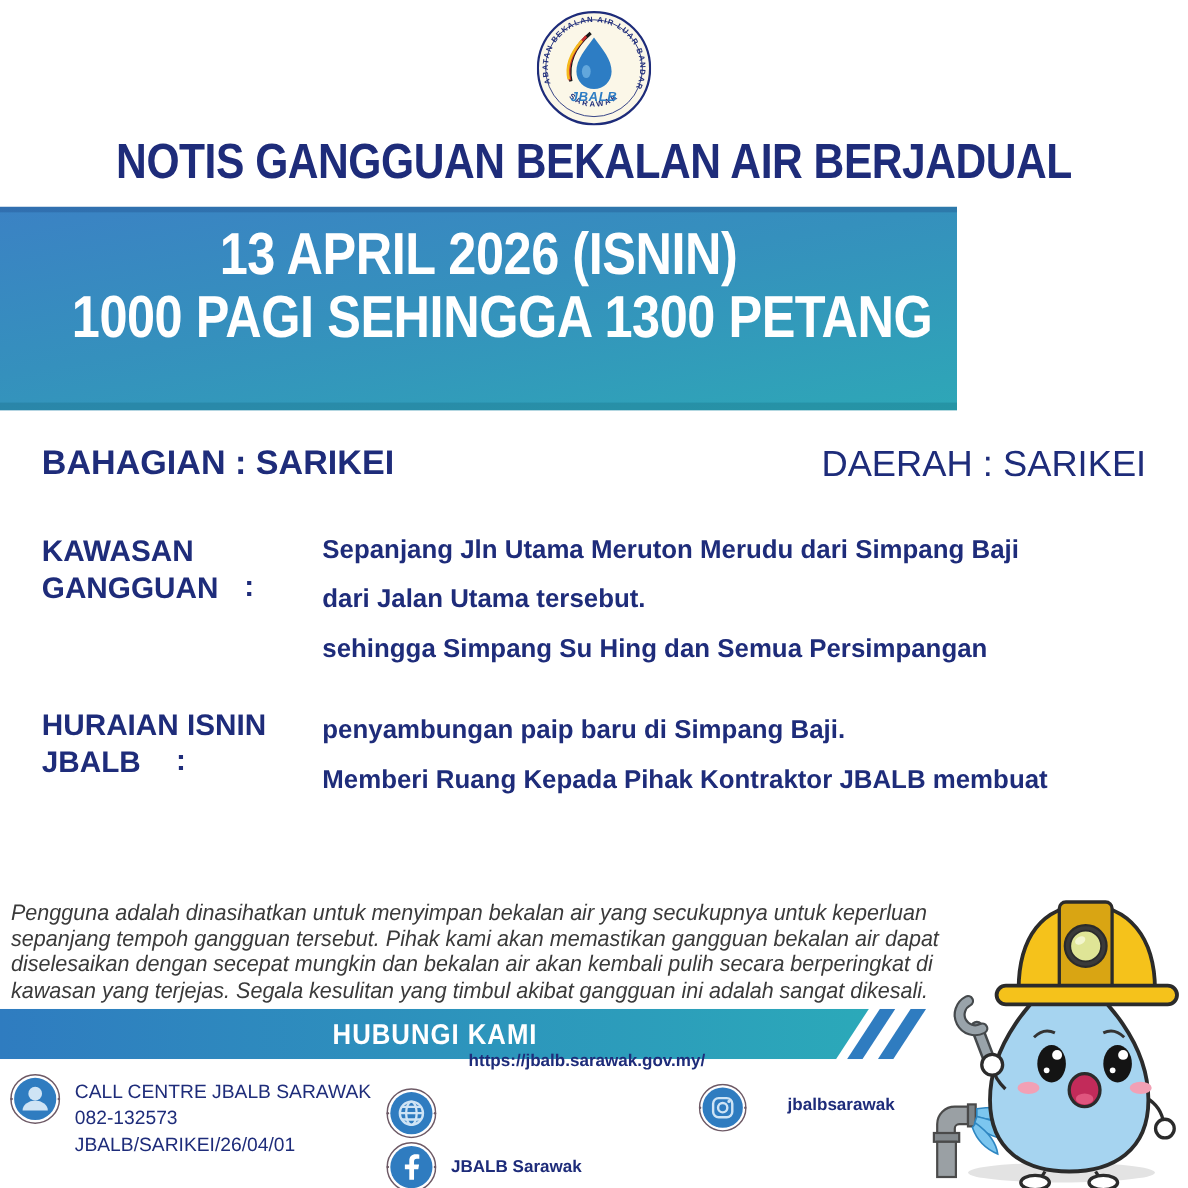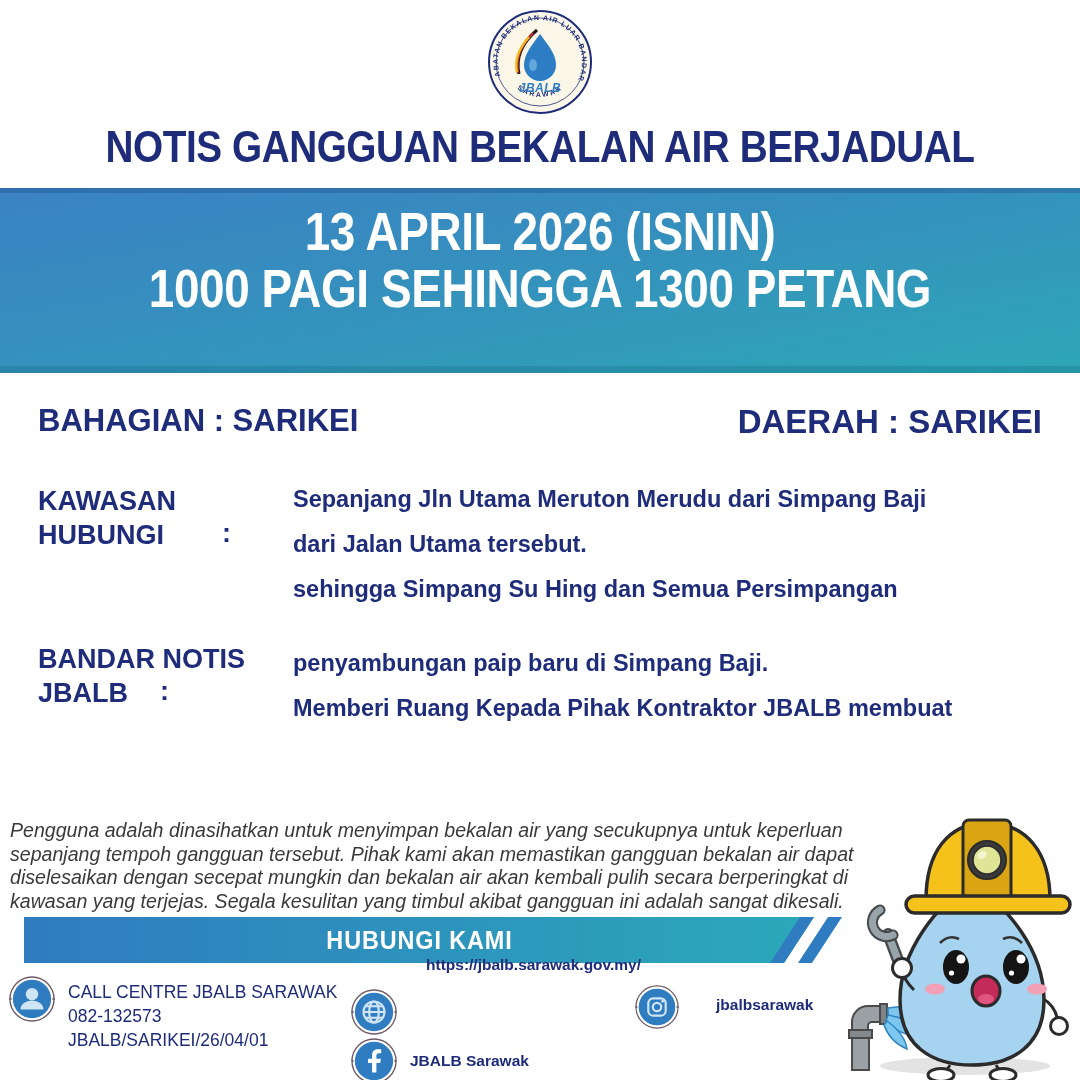--- a/index.html
+++ b/index.html
@@ -12,51 +12,51 @@
 
   
   .logo{left:488px;top:10px;width:104px;height:104px;}
   .main-title{
     left:0;right:0;top:121px;text-align:center;font-size:45px;font-weight:bold;
     letter-spacing:-0.5px;transform:scaleX(0.86);white-space:nowrap;
   }
 
   
   .banner{
-    left:0;top:188px;width:1080px;height:185px;
+    left:0;top:188px;width:870px;height:185px;
     background:linear-gradient(170deg,#3B82C4 0%,#3590BD 45%,#2EA7B7 100%);
   }
   .banner-edge-top{left:0;top:0;width:100%;height:5px;background:rgba(25,70,130,0.30);}
   .banner-edge-bottom{left:0;bottom:0;width:100%;height:7px;background:rgba(8,88,104,0.22);}
   .banner-text{
     left:0;right:0;top:15px;text-align:center;color:#ffffff;font-weight:bold;
     font-size:54px;line-height:57px;letter-spacing:-0.5px;transform:scaleX(0.85);white-space:nowrap;
   }
 
   
   .bahagian{left:38px;top:403px;font-size:31px;font-weight:bold;}
-  .daerah{right:38px;top:403px;font-size:33px;font-weight:bold;}
+  .daerah{right:38px;top:403px;font-size:33px;font-weight:normal;}
 
   
   .sec-label{left:38px;font-size:27px;font-weight:bold;line-height:34px;}
   .sec-colon{font-size:27px;font-weight:bold;}
   .sec-body{font-size:23.5px;font-weight:bold;line-height:45px;}
 
   
   .disclaimer{
     left:10px;top:818px;font-style:italic;color:#3a3a3a;font-size:20.5px;line-height:23.5px;
     transform:scaleX(0.955);transform-origin:left top;
   }
 
   
   .contact-bar{
     left:0;top:917px;width:790px;height:46px;
     background:linear-gradient(90deg,#2F7CC0 0%,#2BA9B9 100%);
     clip-path:polygon(0 0,790px 0,760px 100%,0 100%);
-    display:flex;align-items:center;justify-content:center;margin-left:24px;
+    display:flex;align-items:center;justify-content:center;
   }
   .contact-bar-title{color:#ffffff;font-weight:bold;font-size:26px;letter-spacing:1px;transform:scaleX(0.9);}
   .stripe{top:917px;width:46px;height:46px;background:#2F7CC0;
     clip-path:polygon(30px 0,44px 0,14px 100%,0 100%);}
   .stripe1{left:770px;}
   .stripe2{left:798px;}
 
   
   .c-icon{width:46px;height:46px;}
   .c-text{font-weight:normal;font-size:17.5px;line-height:24px;}
@@ -101,31 +101,31 @@
       <div>1000 PAGI SEHINGGA 1300 PETANG</div>
     </div>
     <div class="abs banner-edge-bottom"></div>
   </div>
 
   <div class="abs bahagian nowrap">BAHAGIAN : SARIKEI</div>
   <div class="abs daerah nowrap">DAERAH : SARIKEI</div>
 
   <div class="abs sec-label" style="top:484px;">
     <div class="nowrap">KAWASAN</div>
-    <div class="nowrap">HUBUNGI</div>
+    <div class="nowrap">GANGGUAN</div>
   </div>
   <div class="abs sec-colon" style="left:222px;top:518px;">:</div>
   <div class="abs sec-body" style="left:293px;top:477px;">
     <div class="nowrap">Sepanjang Jln Utama Meruton Merudu dari Simpang Baji</div>
     <div class="nowrap">dari Jalan Utama tersebut.</div>
     <div class="nowrap">sehingga Simpang Su Hing dan Semua Persimpangan</div>
   </div>
 
   <div class="abs sec-label" style="top:642px;">
-    <div class="nowrap">BANDAR NOTIS</div>
+    <div class="nowrap">HURAIAN ISNIN</div>
     <div class="nowrap">JBALB</div>
   </div>
   <div class="abs sec-colon" style="left:160px;top:676px;">:</div>
   <div class="abs sec-body" style="left:293px;top:641px;">
     <div class="nowrap">penyambungan paip baru di Simpang Baji.</div>
     <div class="nowrap">Memberi Ruang Kepada Pihak Kontraktor JBALB membuat</div>
   </div>
 
   <div class="abs disclaimer">
     <div class="nowrap">Pengguna adalah dinasihatkan untuk menyimpan bekalan air yang secukupnya untuk keperluan</div>

